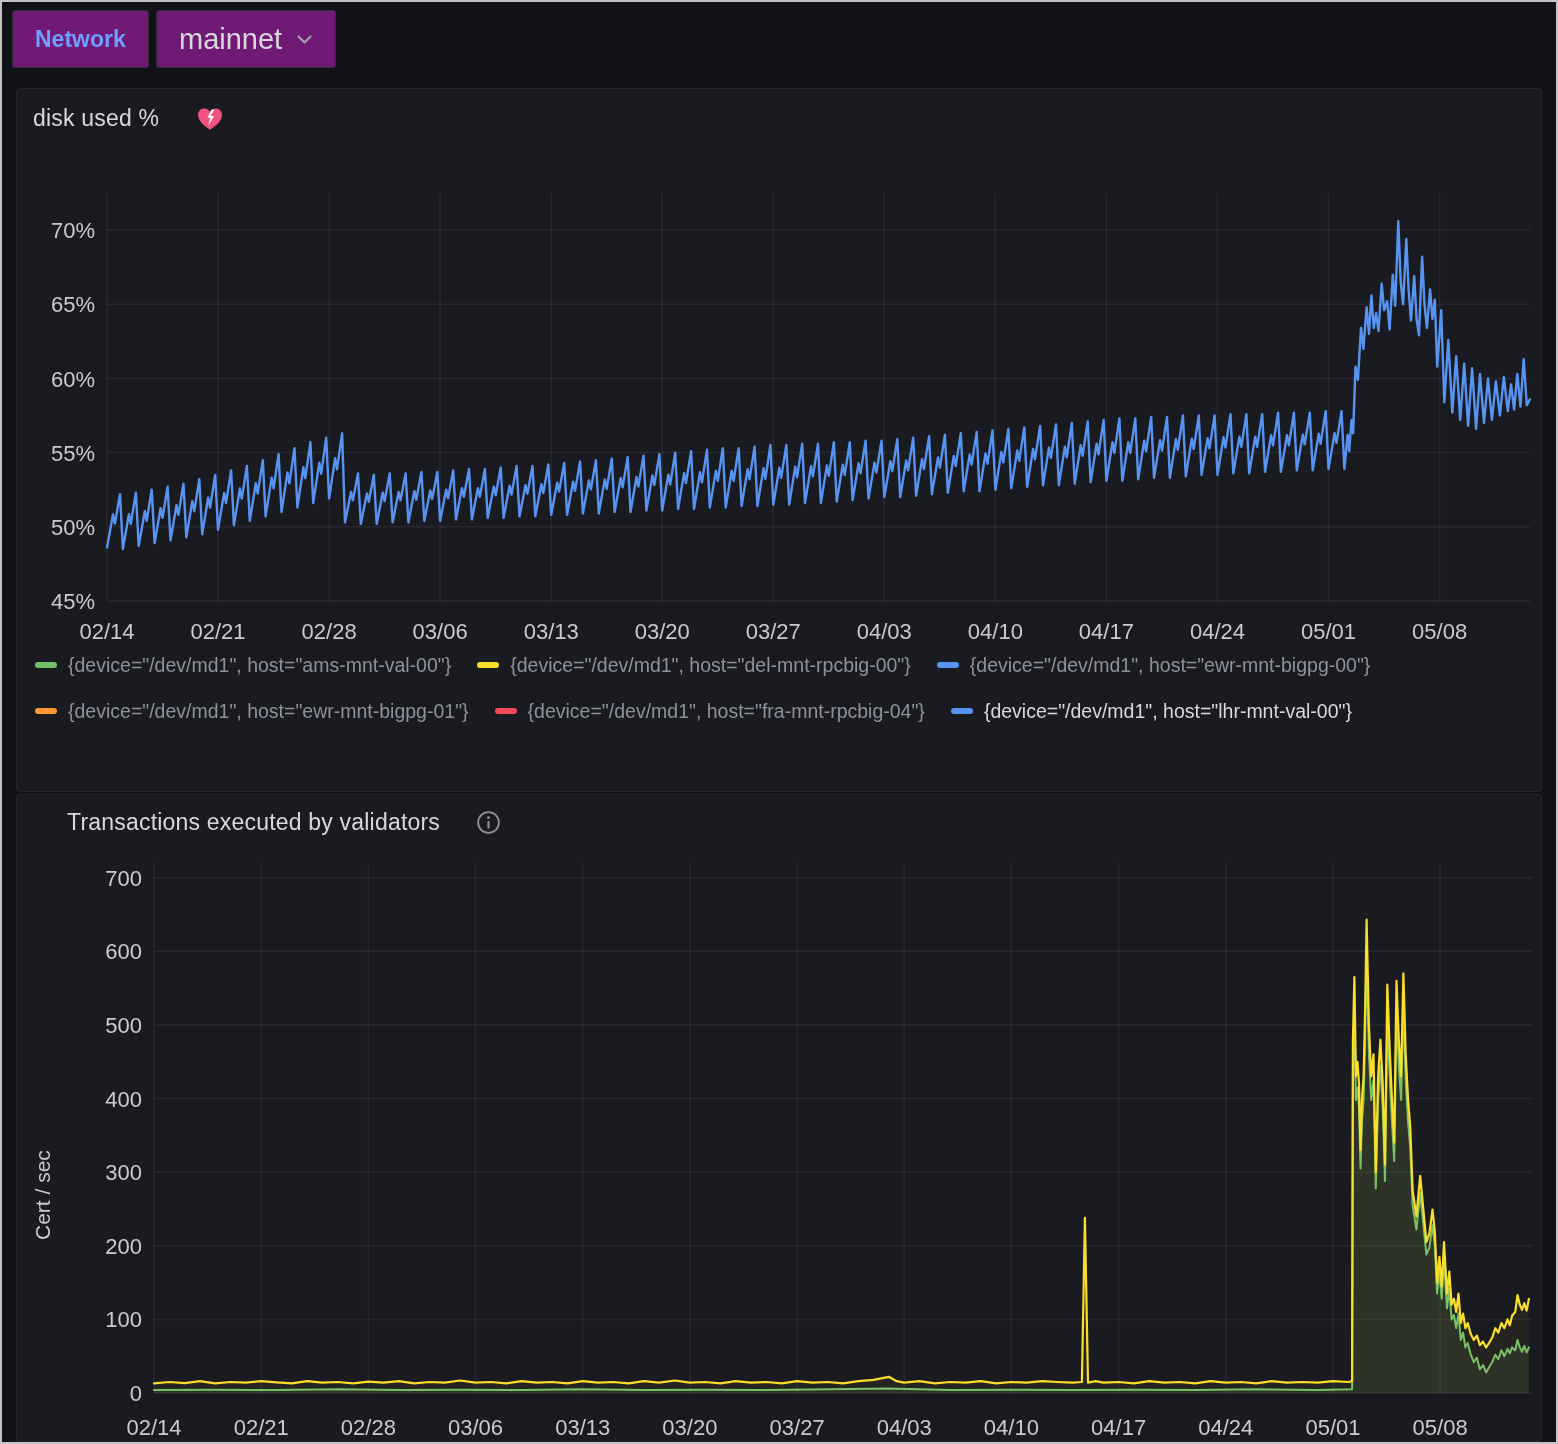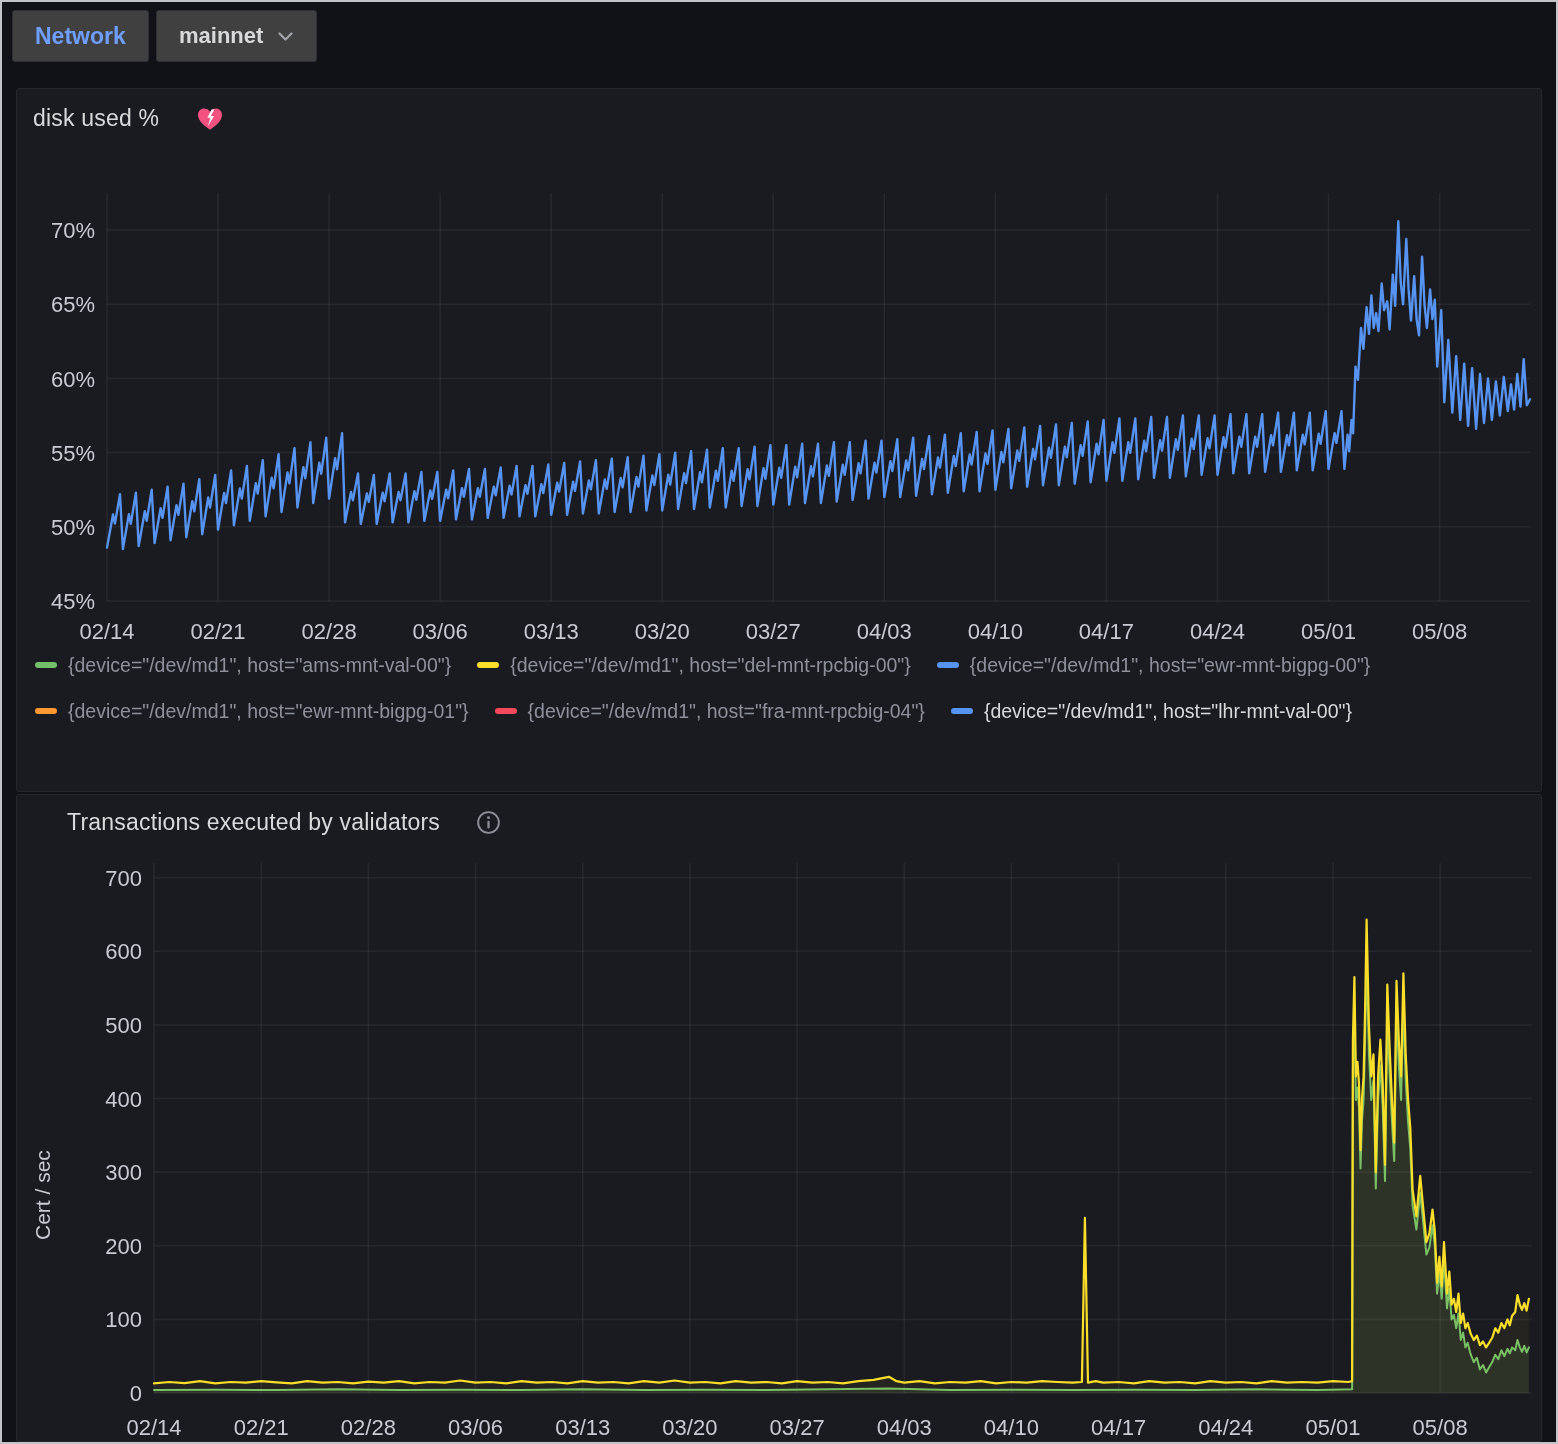--- a/index.html
+++ b/index.html
@@ -4,28 +4,28 @@
 <style>
   html,body{margin:0;padding:0;background:#3a3b40;}
   .page{
     position:relative; width:1558px; height:1444px; box-sizing:border-box;
     background:#111217; border:2px solid #c3c4c8; overflow:hidden;
     font-family:"Liberation Sans", sans-serif;
   }
   
   .topbar{position:absolute; left:0; top:0; right:0; height:84px; background:#111217;}
   .var-box{
-    position:absolute; top:8px; height:52px; box-sizing:border-box;
-    background:#404040; border:1px solid #2e3037; border-radius:3px;
+    position:absolute; top:8px; height:58px; box-sizing:border-box;
+    background:#701a75; border:1px solid #2e3037; border-radius:3px;
     display:flex; align-items:center; padding:0 22px;
   }
   .var-box.label-box{left:10px;}
   .var-box.value-box{left:154px; cursor:pointer;}
   .var-label{color:#6e9fff; font-size:23px; font-weight:600;}
-  .var-value{color:#d8d9da; font-size:22px; font-weight:700; margin-right:14px;text-align:right;}
+  .var-value{color:#d8d9da; font-size:29px; font-weight:400; margin-right:14px;text-align:right;}
   
   .panel{
     position:absolute; left:14px; right:14px; box-sizing:border-box;
     background:#1a1b21; border:1px solid #25262c; border-radius:3px;
   }
   .panel1{top:86px; height:704px;}
   .panel2{top:792px; bottom:0;padding-left:34px;}
   .panel-header{display:flex; align-items:center; gap:36px; padding:14px 0 0 16px;}
   .panel-title{margin:0; color:#d8d9da; font-size:23px; font-weight:500; letter-spacing:.2px; cursor:pointer;}
   .chart-svg{position:absolute; left:0; display:block;}

